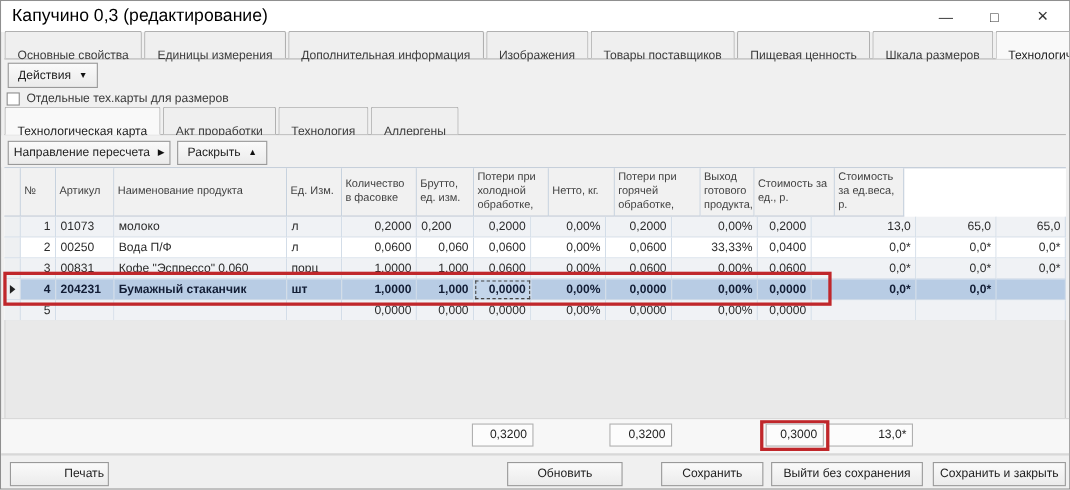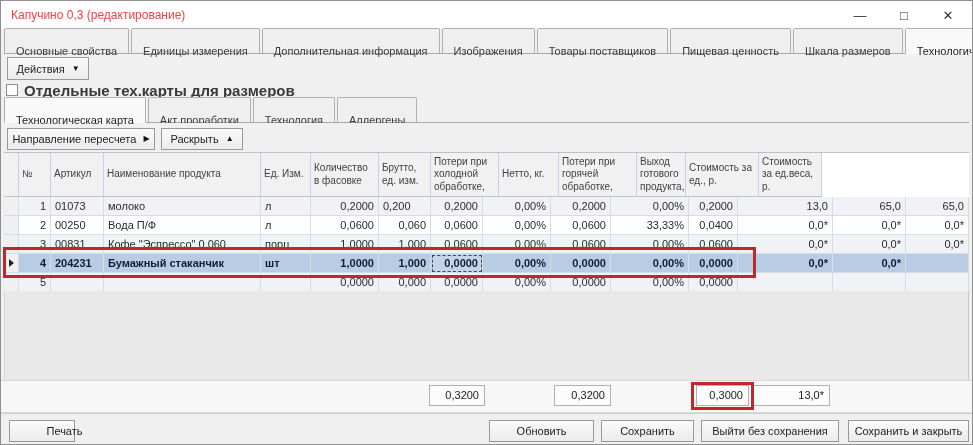--- a/index.html
+++ b/index.html
@@ -4,21 +4,21 @@
 <style>
   * { box-sizing: border-box; margin: 0; padding: 0; }
   html,body { width:973px; height:445px; }
   body {
     font-family: "Liberation Sans", "DejaVu Sans", sans-serif;
     background:#f0f0f0; position:relative; overflow:hidden;
     border:1px solid #8f8f8f;
   }
   
   .titlebar { position:absolute; left:0; top:0; width:971px; height:28px; background:#ffffff; }
-  .title { position:absolute; left:10px; top:0; line-height:28px; font-size:12px; color:#ef4444; }
+  .title { position:absolute; left:10px; top:0; line-height:28px; font-size:16px; color:#000000; }
   .winbtns { position:absolute; right:2px; top:0; height:28px; display:flex; }
   .winbtn { width:44px; height:28px; display:flex; align-items:center; justify-content:center;
             font-size:13px; color:#333; cursor:default; }
   
   .tabstrip { position:absolute; left:3px; right:3px; display:flex; align-items:flex-end;
               border-bottom:1px solid #a9a9a9; }
   .maintabs { top:30px; height:23px; }
   .subtabs  { top:99px; height:23px; }
   .tab { height:21px; line-height:20px; padding:12px 11px; font-size:11px; color:#3c3c3c;
          background:#efefef; border:1px solid #b0b0b0; border-bottom:none;
@@ -29,21 +29,21 @@
   .btn { position:absolute; background:linear-gradient(#fafafa,#ebebeb);
          border:1px solid #999; font-size:11px; color:#222;
          display:flex; align-items:center; justify-content:center; gap:7px; white-space:nowrap; }
   .arrow { font-size:8px; color:#111; line-height:1; }
   .actions-btn { left:6px; top:56px; width:82px; height:23px; }
   .recalc-btn  { left:6px;  top:127px; width:148px; height:22px; }
   .expand-btn  { left:160px; top:127px; width:82px; height:22px; }
   
   .chkrow { position:absolute; left:5px; top:82px; height:14px; display:flex; align-items:center; gap:6px; }
   .chk { width:12px; height:12px; background:#fff; border:1px solid #8a8a8a; }
-  .chklabel { font-size:15px; color:#3a3a3a;font-weight:bold; }
+  .chklabel { font-size:11px; color:#3a3a3a; }
   
   .toolbar { position:absolute; left:0; top:122px; width:971px; height:29px; background:#f0f0f0; }
   
   .tablewrap { position:absolute; left:3px; top:151px; width:965px; background:#fff;
                border-top:1px solid #b9c4d1; }
   .trow { display:flex; }
   .hcell { font-size:10px; color:#3f3f3f; background:#f1f1f1; padding:2px 3px;
            border-right:1px solid #c7d2de; border-bottom:1px solid #b9c4d1;
            display:flex; align-items:center; line-height:1.25; overflow:hidden; height:44px; }
   .dcell { font-size:11px; color:#2b2b2b; padding:0 4px; line-height:18px; height:19px;
@@ -69,22 +69,22 @@
              background:#f7f7f7; border-top:1px solid #d9d9d9; border-bottom:1px solid #d9d9d9; }
   .sumbox { position:absolute; top:384px; height:21px; background:#fcfcfc; border:1px solid #b0b0b0;
             font-size:11px; color:#222; text-align:right; padding:0 5px; line-height:19px; }
   .sb1 { left:428px; width:56px; }
   .sb2 { left:553px; width:57px; }
   .sb3 { left:695px; width:53px; z-index:7; }
   .sb4 { left:751px; width:78px; }
   
   .btnbar { position:absolute; left:0; top:412px; width:971px; height:31px;
             background:#f0f0f0; border-top:1px solid #cfcfcf; }
-  .print-btn   { left:8px;   top:419px; width:66px;  height:22px;padding-left:45px; }
-  .refresh-btn { left:488px; top:419px; width:105px; height:22px; }
+  .print-btn   { left:8px;   top:419px; width:90px;  height:22px;padding-left:45px; }
+  .refresh-btn { left:460px; top:419px; width:105px; height:22px; }
   .save-btn    { left:600px; top:419px; width:93px;  height:22px; }
   .exit-btn    { left:700px; top:419px; width:138px; height:22px; }
   .saveclose-btn { left:847px; top:419px; width:121px; height:22px; }
 </style>
 </head>
 <body>
 
 <div class="titlebar">
   <div class="title">Капучино 0,3 (редактирование)</div>
   <div class="winbtns">

